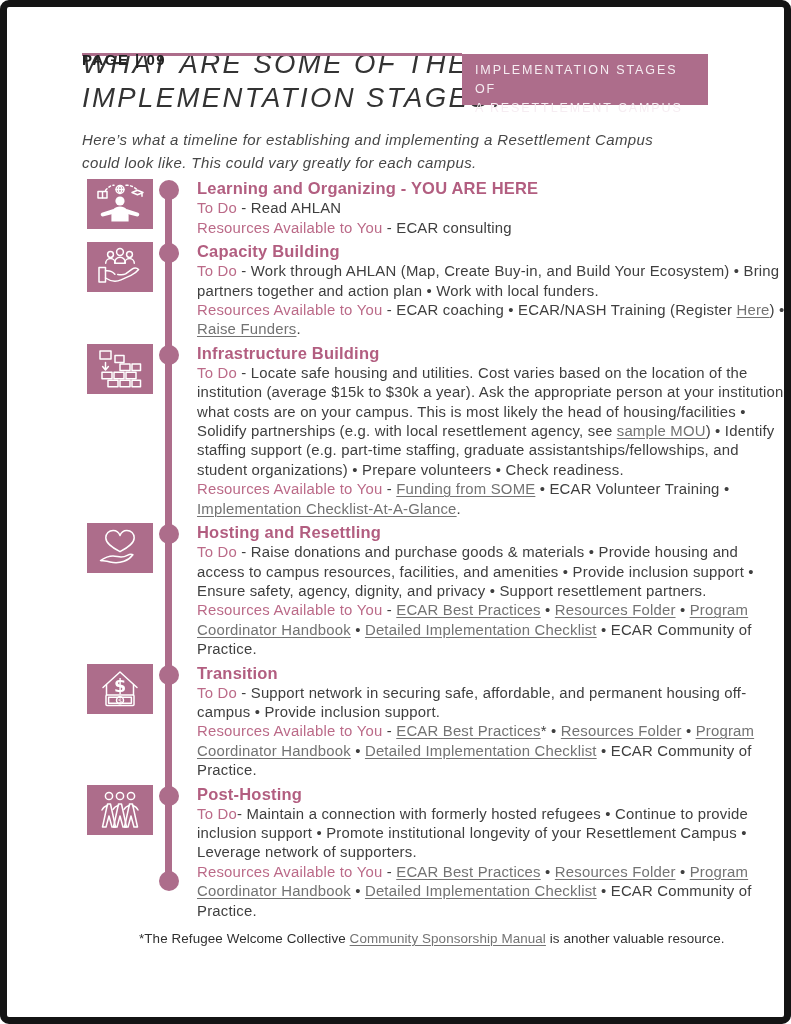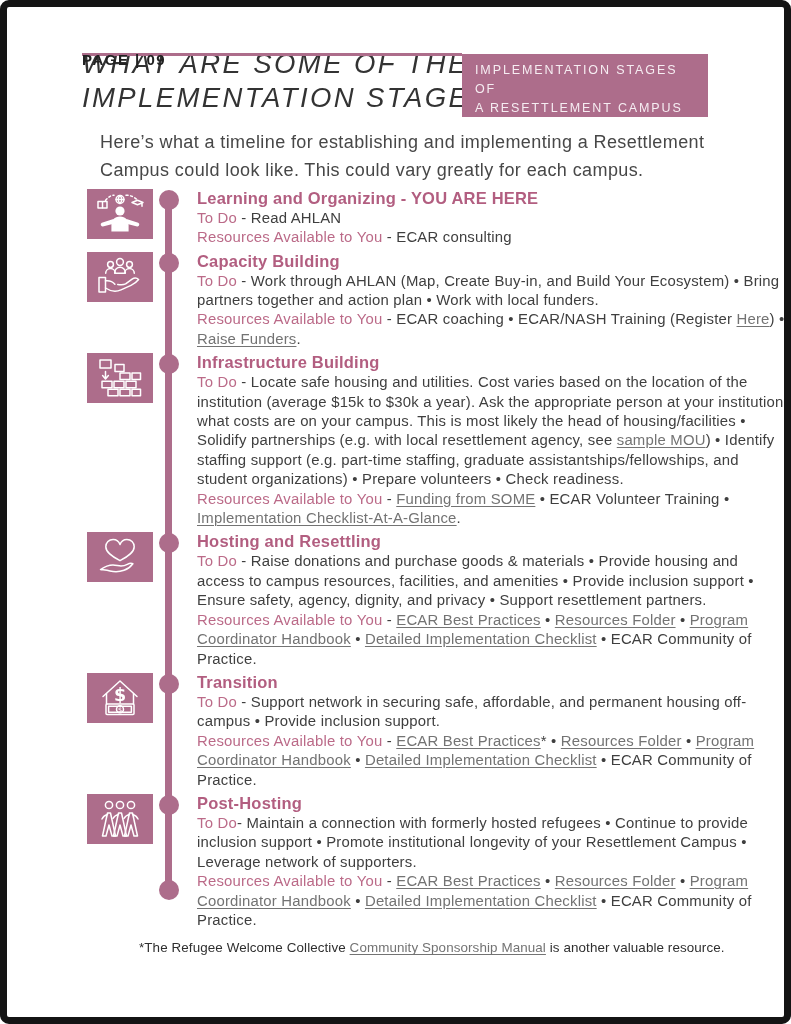--- a/index.html
+++ b/index.html
@@ -27,21 +27,21 @@
     position: absolute;
     left: 75px; top: 44px;
     font-size: 15px;
     font-weight: bold;
     letter-spacing: 1.5px;
     color: #222222;
   }
   .banner {
     position: absolute;
     left: 455px; top: 47px;
-    width: 246px; height: 63px;
+    width: 246px; height: 51px;
     background: #ad6d8b;
     color: #f6edf2;
     font-size: 12.5px;
     letter-spacing: 1.9px;
     padding: 7px 8px 0 13px;
     line-height: 1.5;
     text-transform: uppercase;
   }
 
   
@@ -50,26 +50,27 @@
     margin: 0;
     font-size: 27.5px;
     font-style: italic;
     font-weight: 400;
     letter-spacing: 2.4px;
     line-height: 1.23;
     color: #333333;
   }
   .doc-title span { display: block; }
   .intro {
-    margin: 13px 0 0 18px;
+    margin: 13px 0 0 0;
     width: 608px;
-    font-size: 18px;
+    font-size: 15px;
     line-height: 1.56;
     letter-spacing: 0.4px;
     color: #474747;
+    font-style: italic;
   }
 
   
   .timeline { position: relative; margin-top: 4px; }
   .timeline-line {
     position: absolute;
     left: 83px; top: 13px;
     width: 7px;
     height: calc(100% - 56px);
     background: #ad6d8b;

